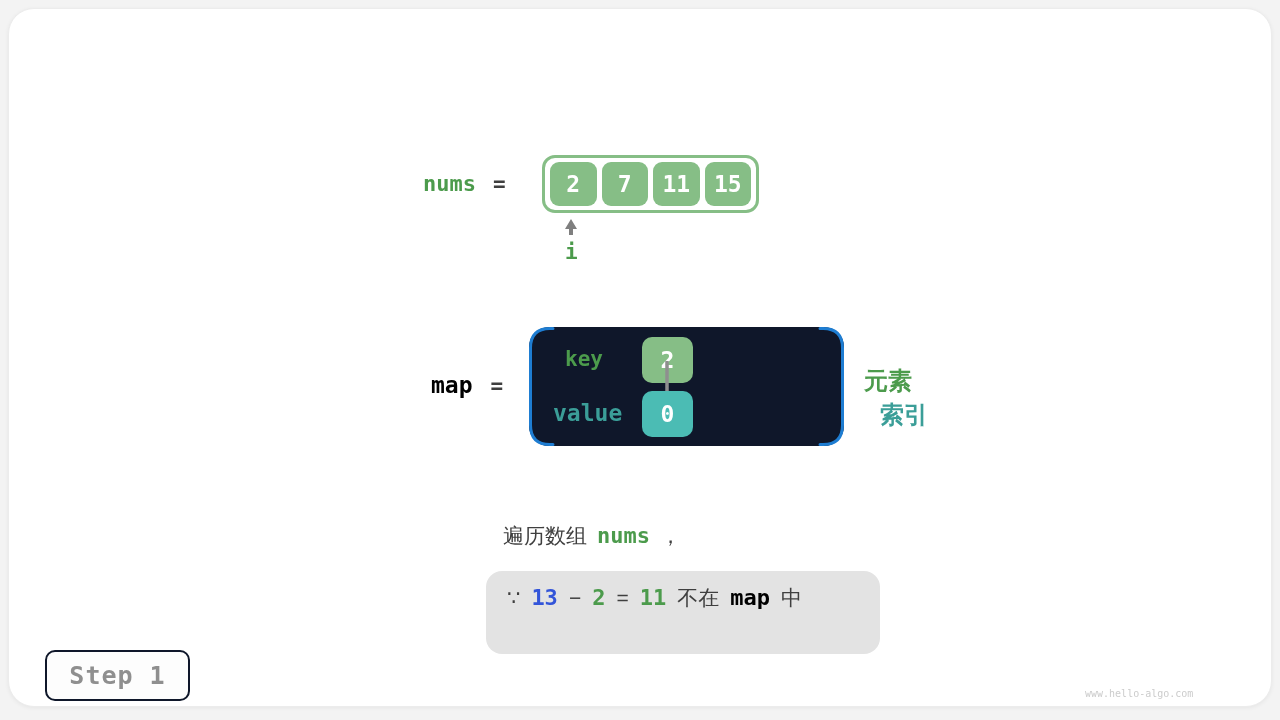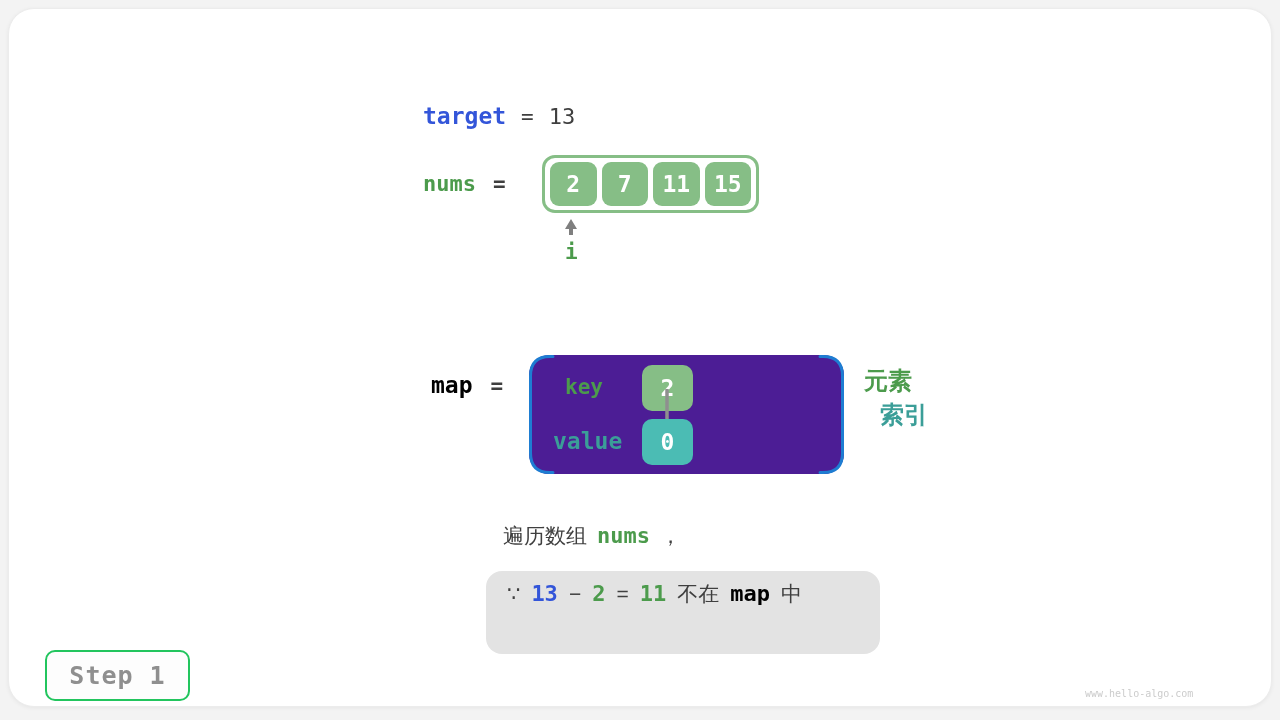--- a/index.html
+++ b/index.html
@@ -50,21 +50,21 @@
     display: flex; align-items: center; justify-content: center;
   }
   .pointer-arrow { left: 554px; top: 210px; }
   .pointer-label { left: 556px; top: 231px; font-size: 21px; }
 
   
   .map-label-row { left: 422px; top: 363px; font-size: 23px; }
   .map-label-row .eq { margin-left: 18px; font-size: 21px; }
   .map-box {
     left: 520px; top: 318px; width: 315px; height: 119px;
-    background: #4c1d95; border-radius: 20px; margin-top: 28px;
+    background: #0f172a; border-radius: 20px;
   }
   .map-brackets { position: absolute; left: 0; top: 0; }
   .map-key-label   { left: 36px; top: 20px; font-size: 21px; }
   .map-value-label { left: 24px; top: 73px; font-size: 23px; }
   .kv-cell {
     width: 51px; height: 46px; border-radius: 10px;
     color: #ffffff; font-size: 23px; font-weight: bold;
     display: flex; align-items: center; justify-content: center;
   }
   .key-cell   { left: 113px; top: 10px; background: #86be86; }
@@ -73,43 +73,40 @@
   .legend-element { left: 855px; top: 340px; font-size: 24px; margin-top: 16px; }
   .legend-index   { left: 855px; top: 390px; font-size: 24px; margin-left: 16px; }
 
   
   .trace-line { left: 494px; top: 513px; font-size: 21px; }
   .trace-line .code { font-size: 22px; margin: 0 10px; }
   .reason-box {
     left: 477px; top: 562px; width: 394px; height: 83px;
     background: #e3e3e3; border-radius: 16px;
     padding: 10px 0 0 21px;
-    font-size: 21px; line-height: 25px;
+    font-size: 21px; line-height: 34px;
   }
   .reason-box .tok { margin-right: 11px; }
   .reason-box .tok:last-child { margin-right: 0; }
   .reason-box .code-tok { font-size: 22px; }
 
   
   .step-badge {
     left: 36px; top: 641px; width: 145px; height: 51px;
-    background: #fdfdfd; border: 2px solid #22c55e; border-radius: 10px;
+    background: #fdfdfd; border: 2px solid #0f172a; border-radius: 10px;
     display: flex; align-items: center; justify-content: center;
   }
   .step-badge span { font-size: 25px; letter-spacing: 1px; }
   .watermark { left: 1076px; top: 679px; font-size: 10px; color: #cccccc; }
 </style>
 </head>
 <body>
 
 <div class="card">
 
-  <div class="abs target-row">
-    <span class="mono bold c-indigo kw">target</span><span class="mono c-dark eq">=</span><span class="mono c-dark">13</span>
-  </div>
 
   <div class="abs nums-label-row">
     <span class="mono bold c-green">nums</span><span class="mono bold c-dark eq">=</span>
   </div>
 
   <div class="abs array-box">
     <div class="array-cell mono">2</div>
     <div class="array-cell mono">7</div>
     <div class="array-cell mono">11</div>
     <div class="array-cell mono">15</div>

